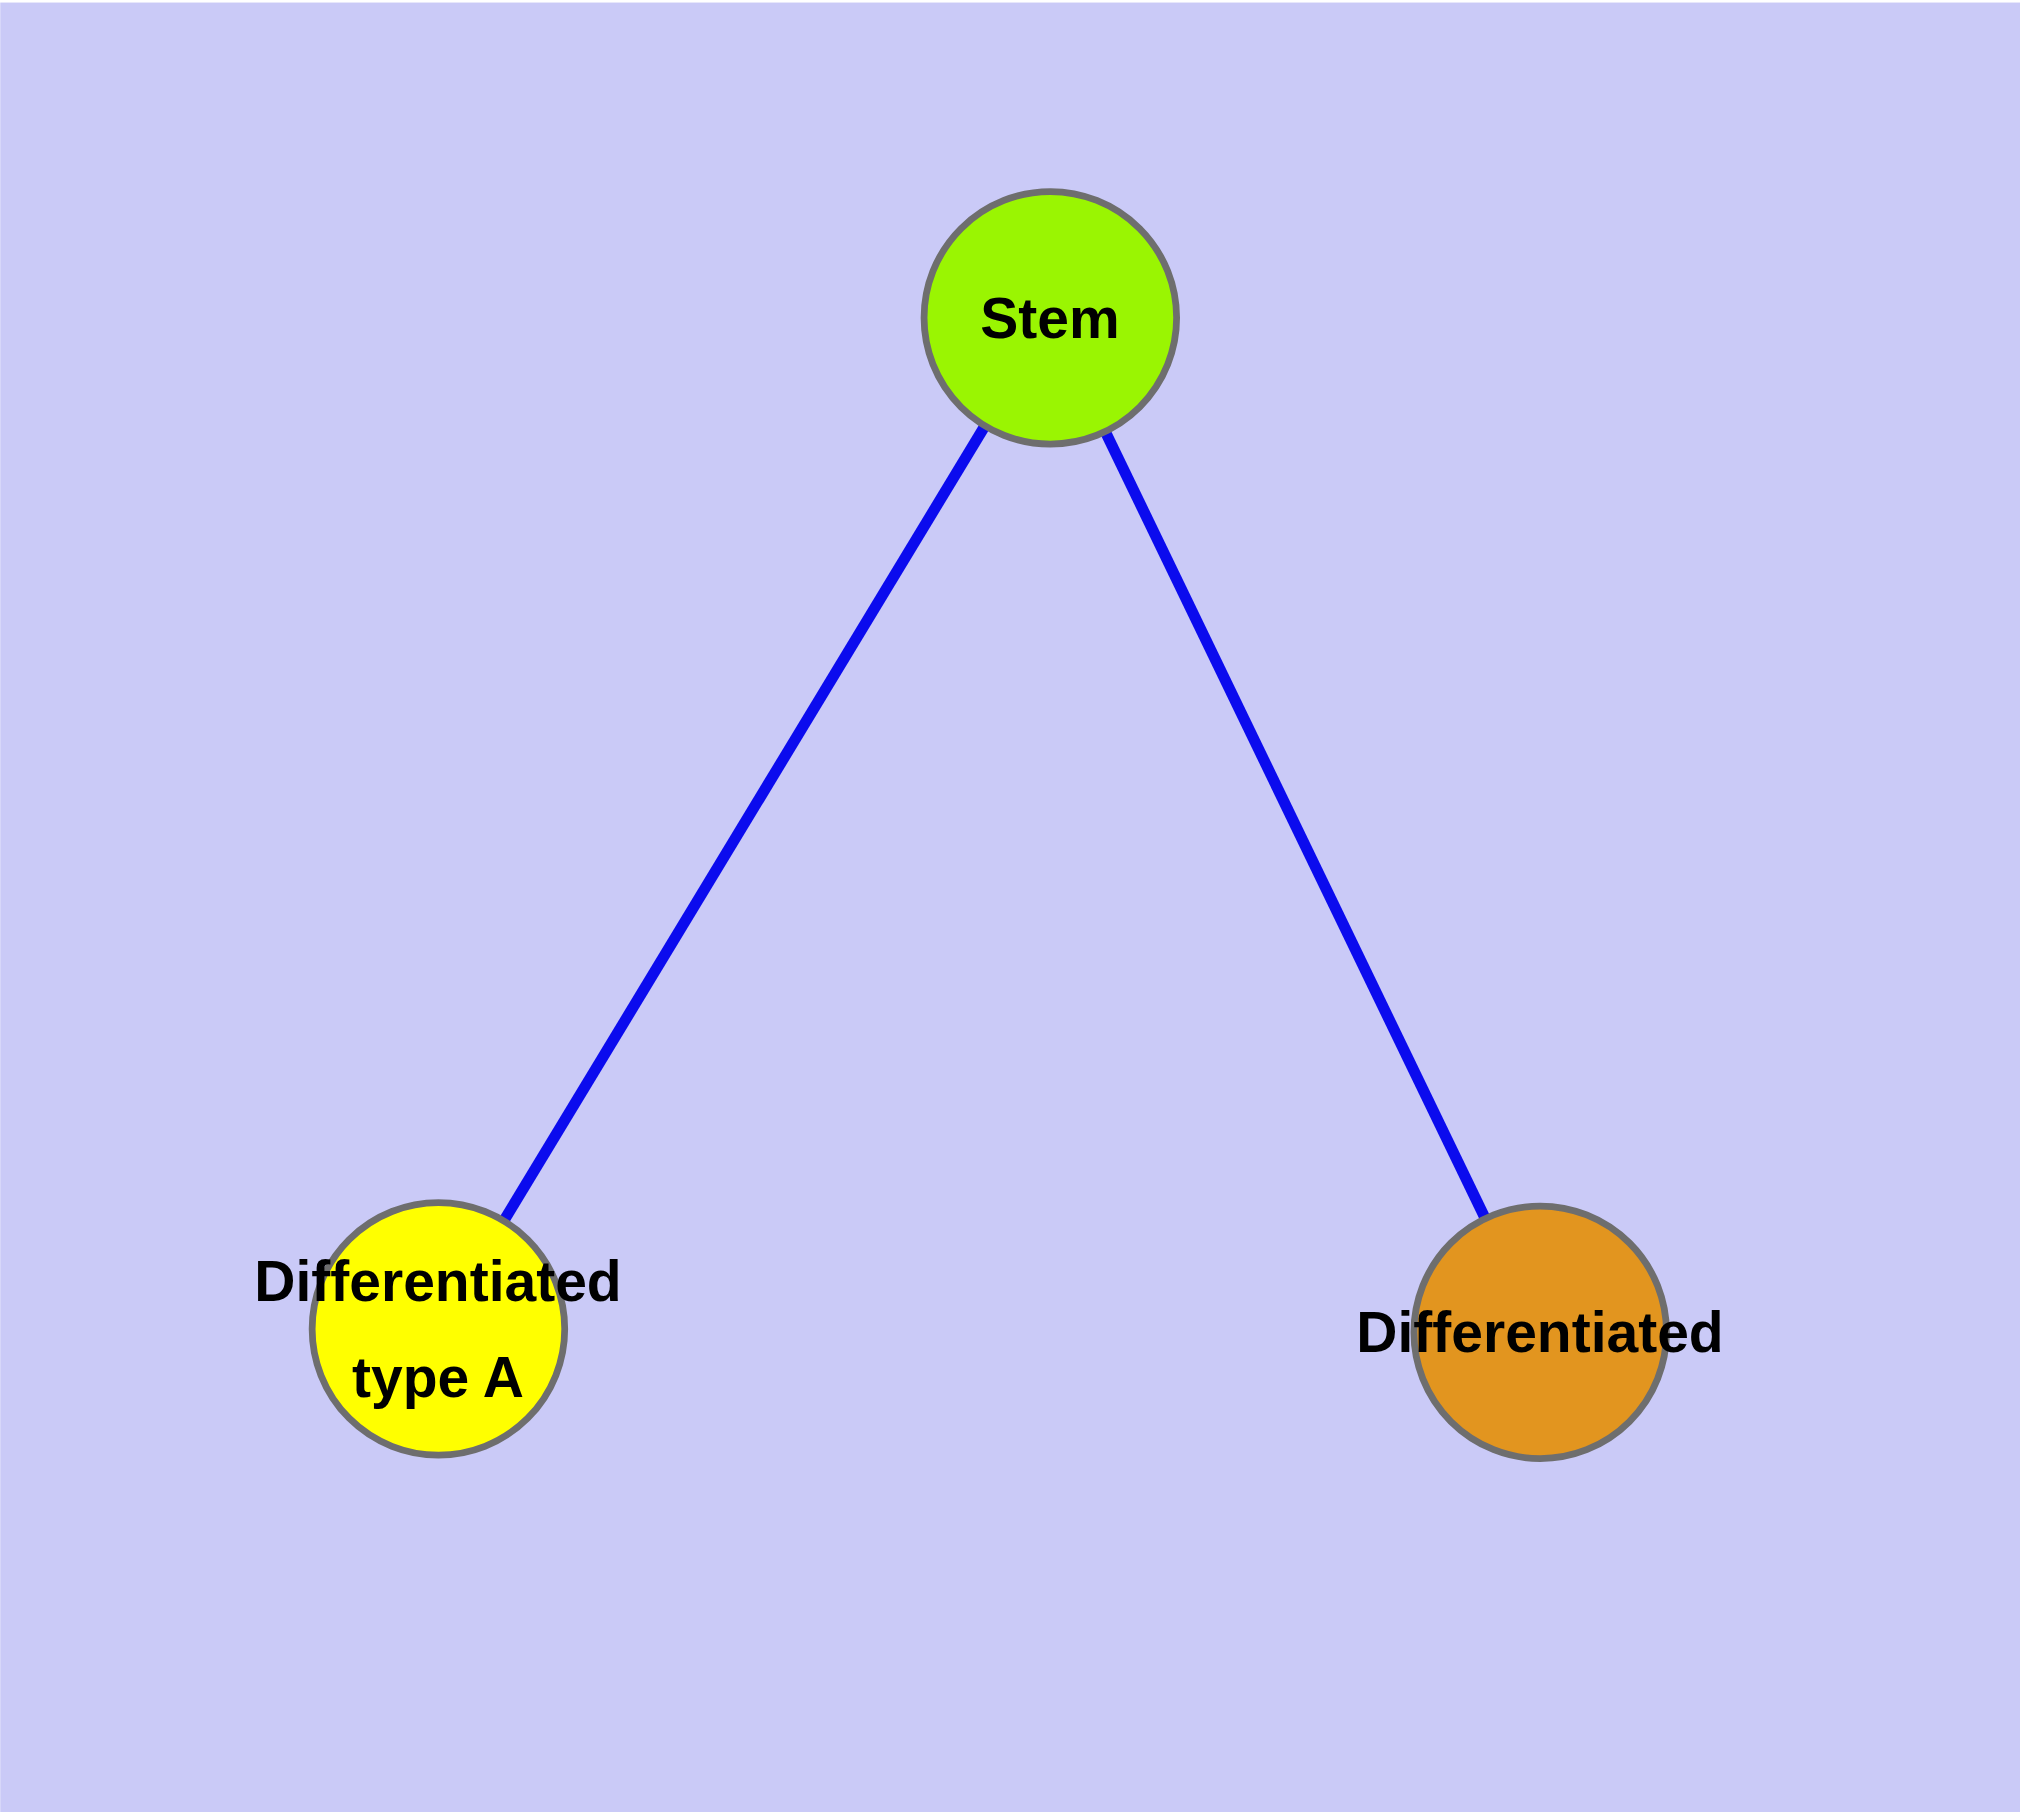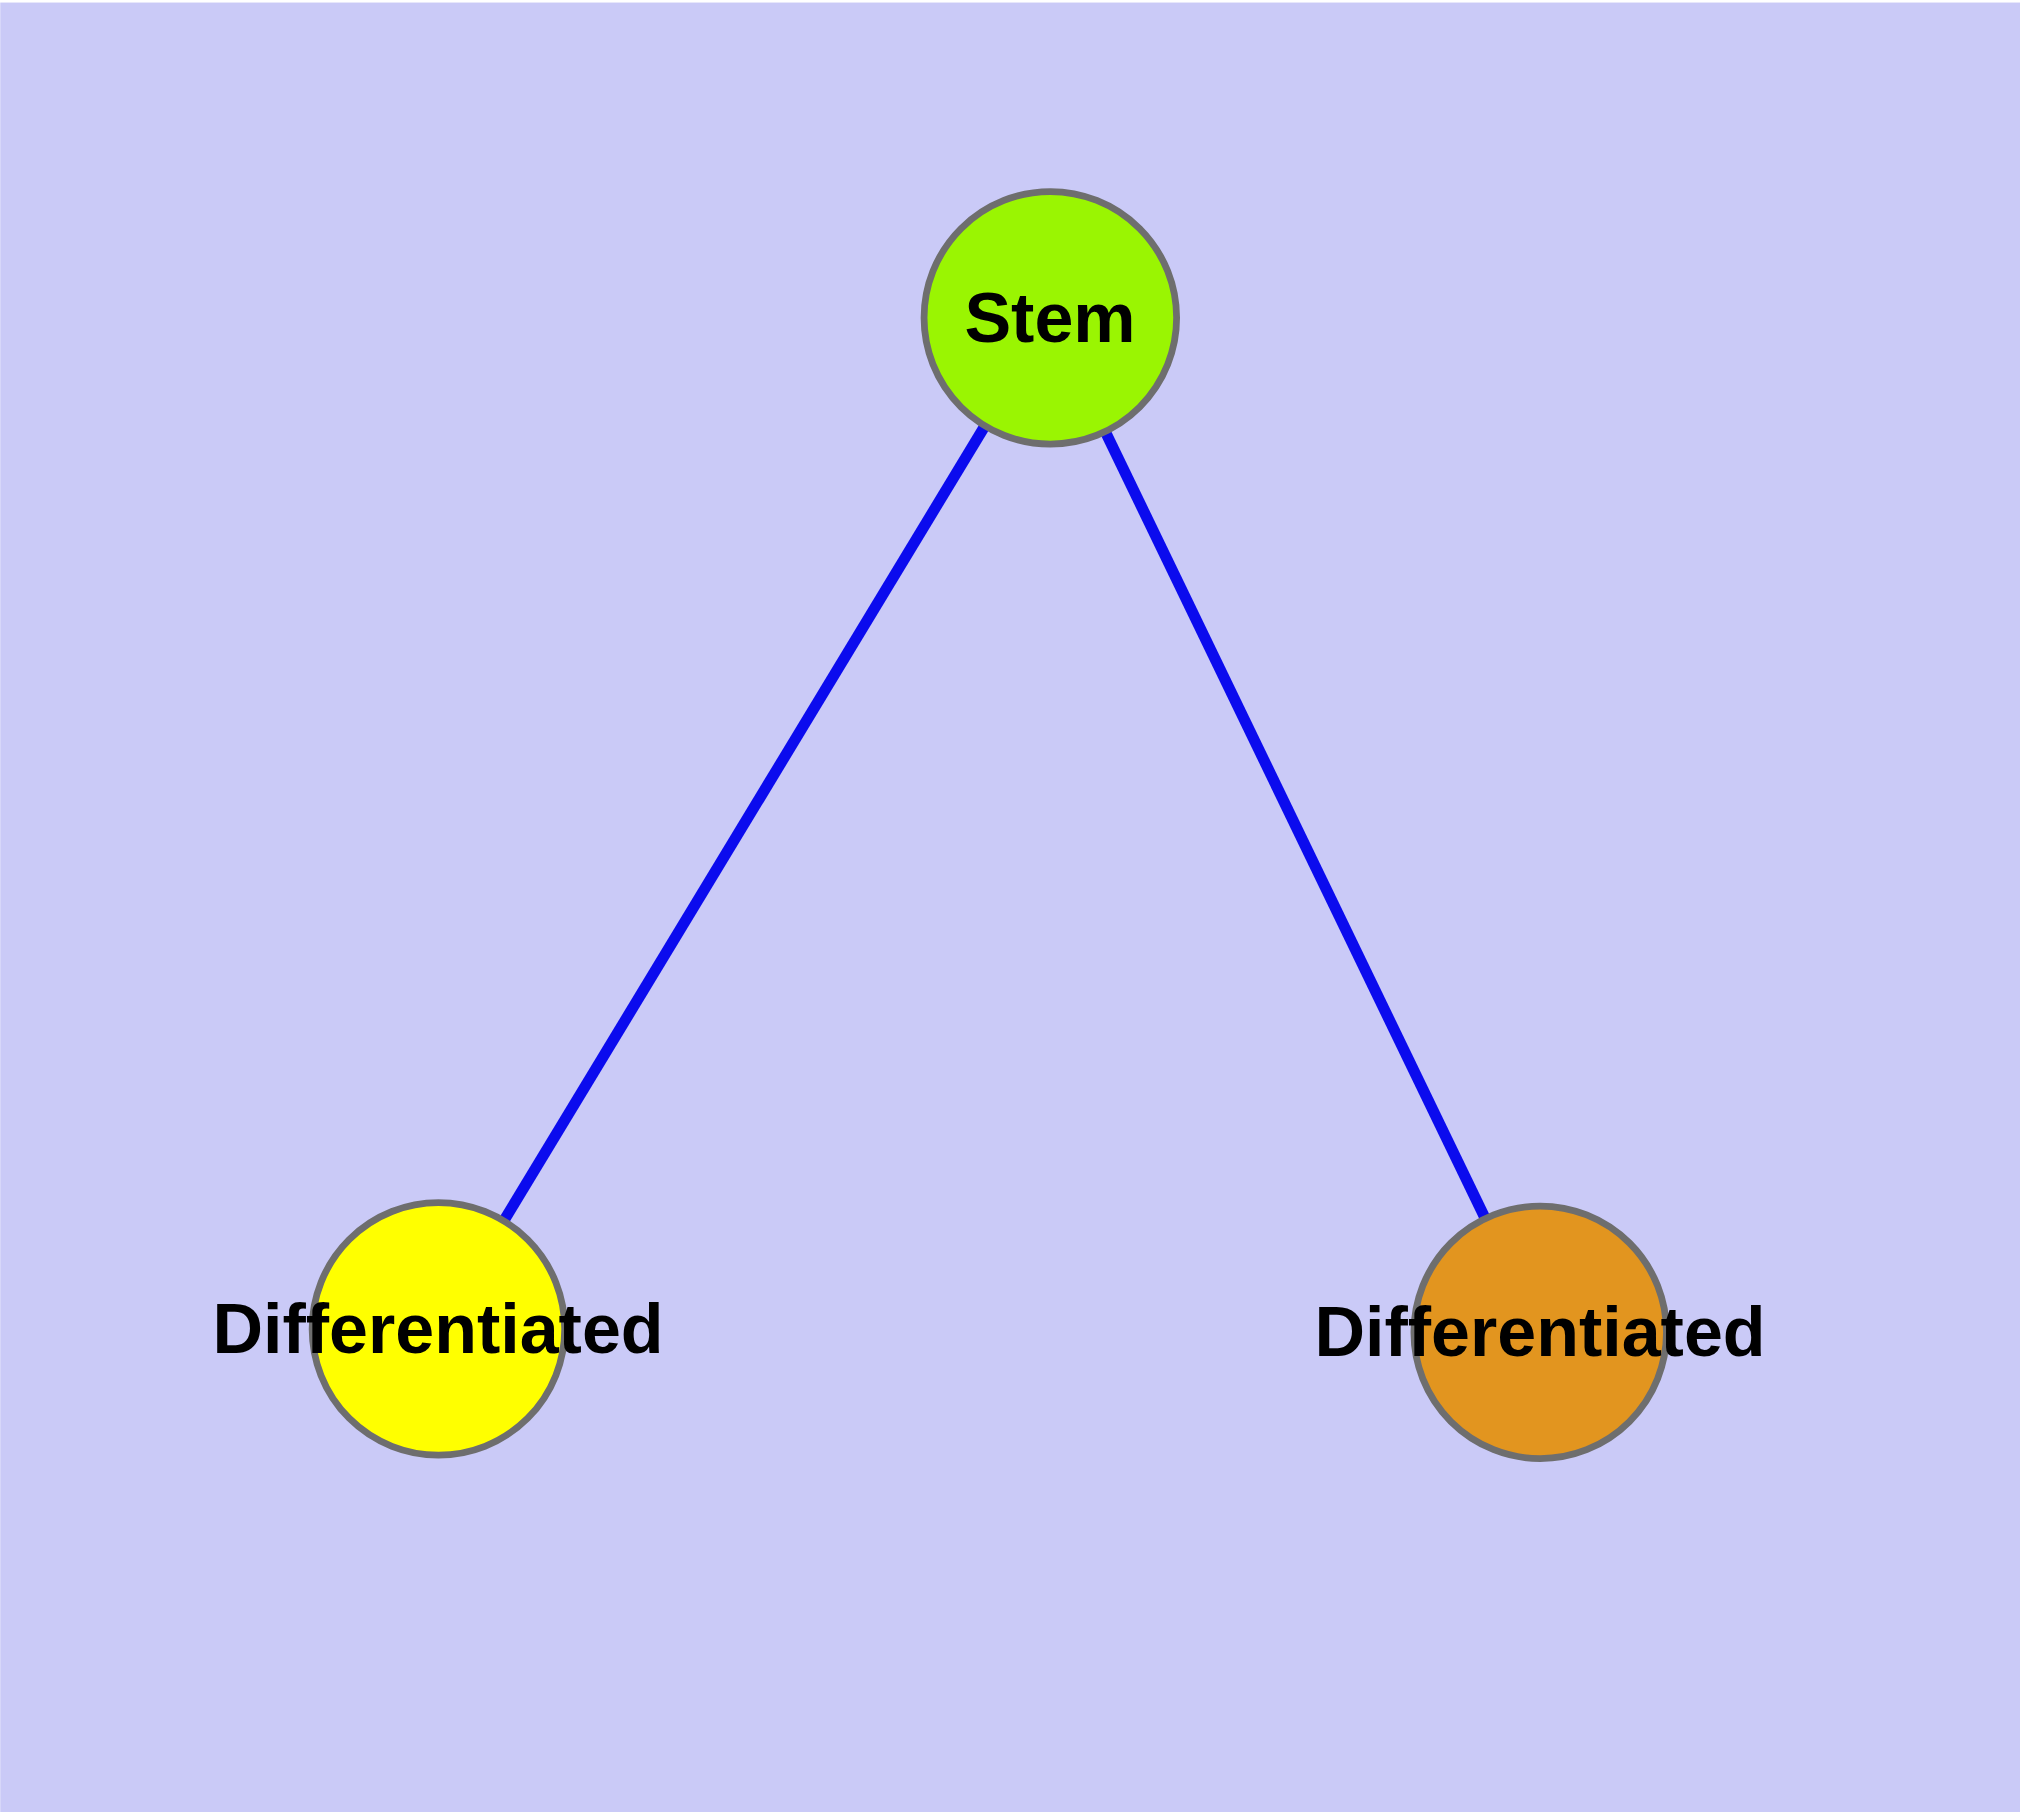--- a/index.html
+++ b/index.html
@@ -22,21 +22,21 @@
     height: 1812px;
     display: block;
   }
   .node-label {
     position: absolute;
     transform: translate(-50%, -50%);
     text-align: center;
     white-space: nowrap;
     color: #000000;
     font-weight: bold;
-    font-size: 70px;
+    font-size: 57px;
     z-index: 2;
   }
   .label-line {
     line-height: 96px;
   }
   .stem-label-pos  { left: 1050px; top: 318px; }
   .typeA-label-pos { left: 438px;  top: 1329px; }
   .typeB-label-pos { left: 1540px; top: 1332px; }
   circle.node { stroke-width: 8px; }
   line.edge   { stroke-width: 13px; }
@@ -57,20 +57,21 @@
     <circle class="node" cx="517" cy="1568" r="149" fill="#FFFF00" stroke="#6E6E6E"></circle>
     <circle class="node" cx="1817" cy="1572" r="149" fill="#E2951F" stroke="#6E6E6E"></circle>
   </svg>
 
   <div class="node-label stem-label-pos">
     <div class="label-line">Stem</div>
   </div>
 
   <div class="node-label typeA-label-pos">
     <div class="label-line">Differentiated</div>
+    <div class="label-line">type A</div>
   </div>
 
   <div class="node-label typeB-label-pos">
     <div class="label-line">Differentiated</div>
   </div>
 
 </div>
 
 
 </body></html>

